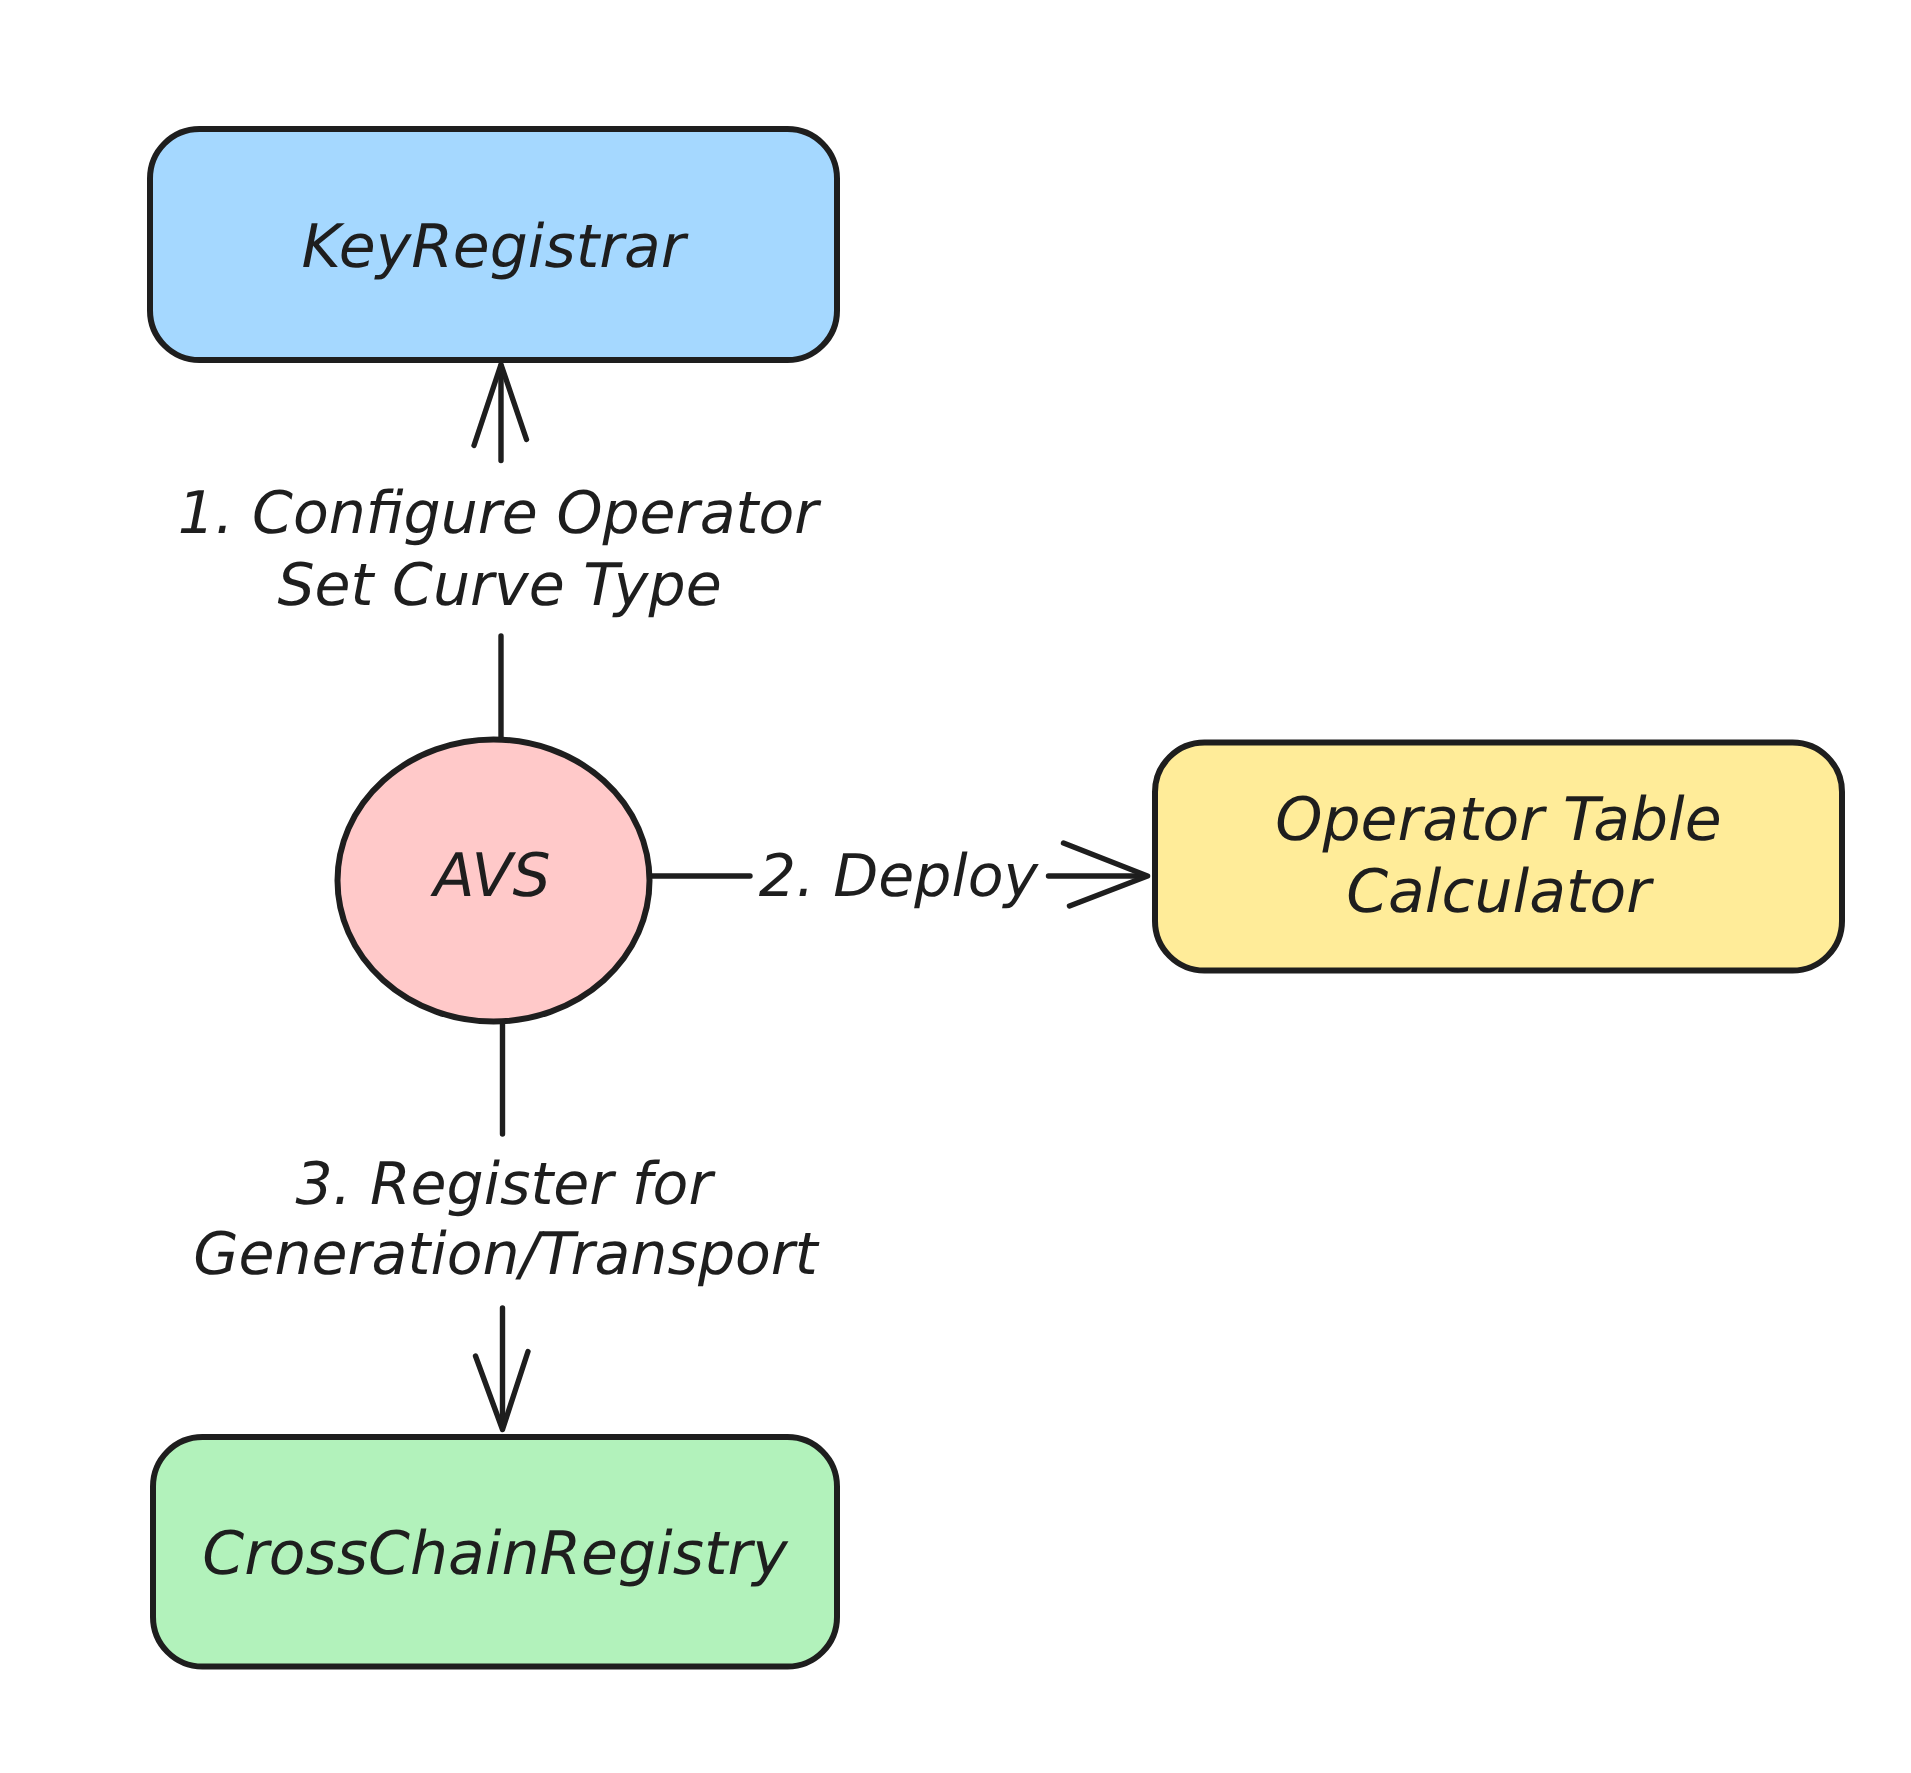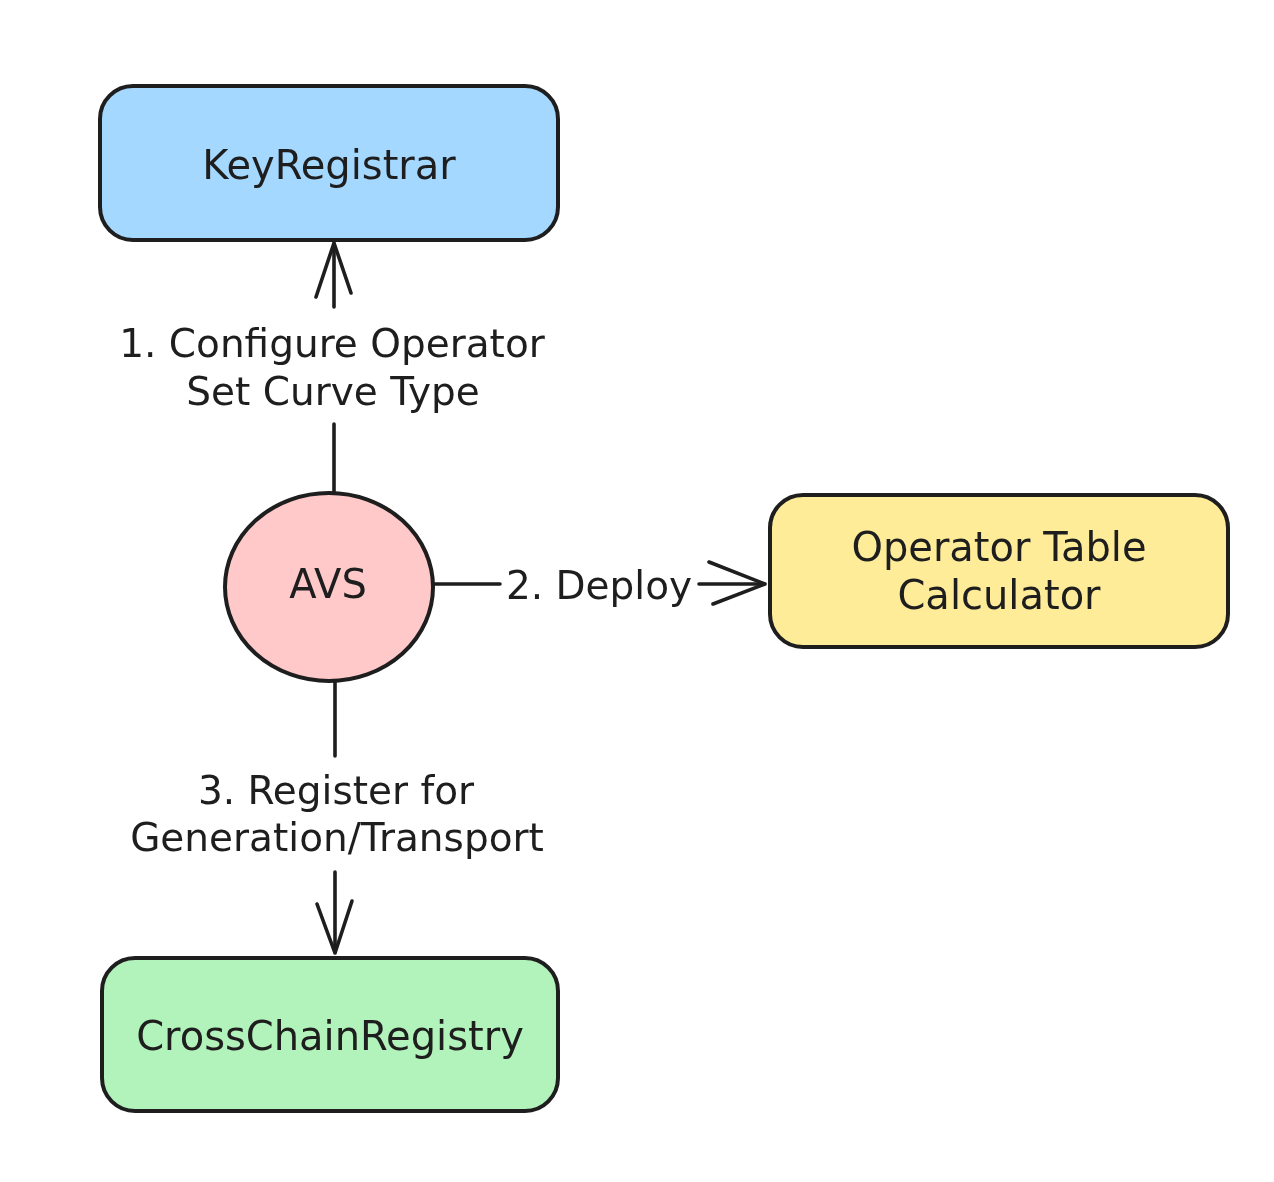--- a/index.html
+++ b/index.html
@@ -12,20 +12,21 @@
     height: 1182px;
     background: var(--bg);
     font-family: "DejaVu Sans", sans-serif;
   }
   .canvas {
     position: relative;
     width: 1274px;
     height: 1182px;
     background: var(--bg);
     overflow: hidden;
+    font-style: italic;
   }
   svg { display: block; }
   .shape {
     stroke: var(--stroke);
     stroke-width: 4;
   }
   .edge-line {
     stroke: var(--stroke);
     stroke-width: 3.6;
     fill: none;

